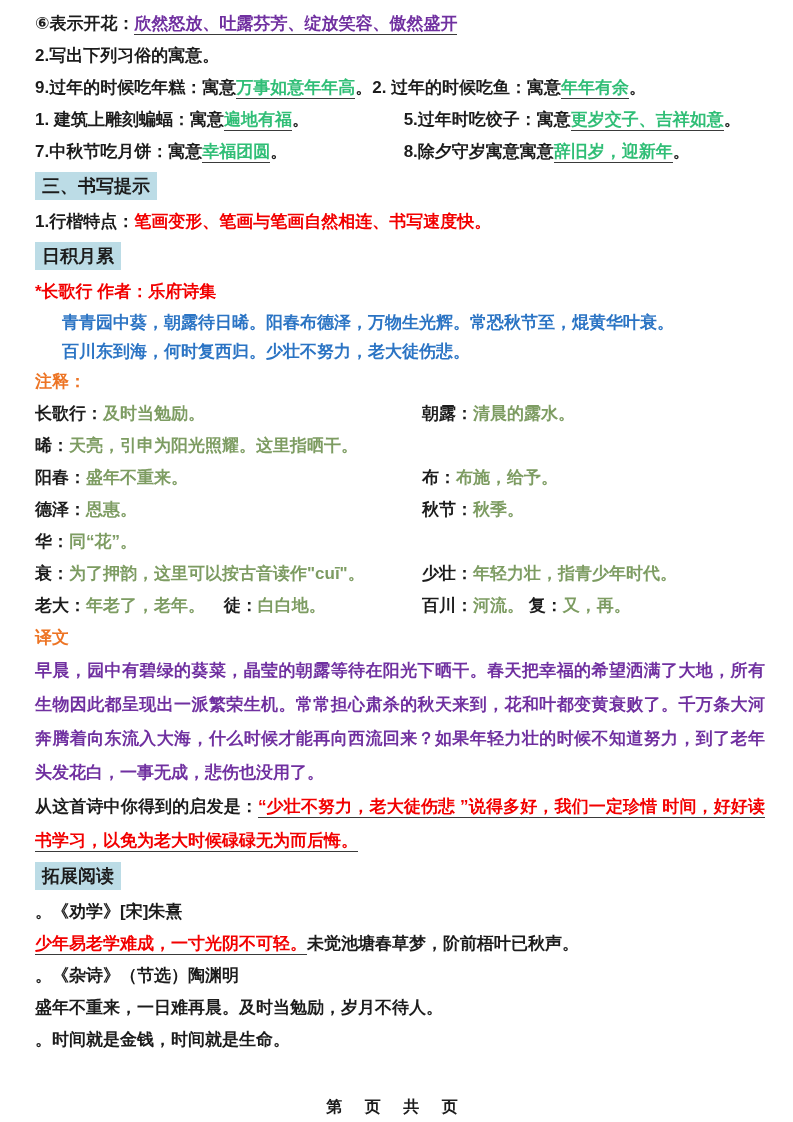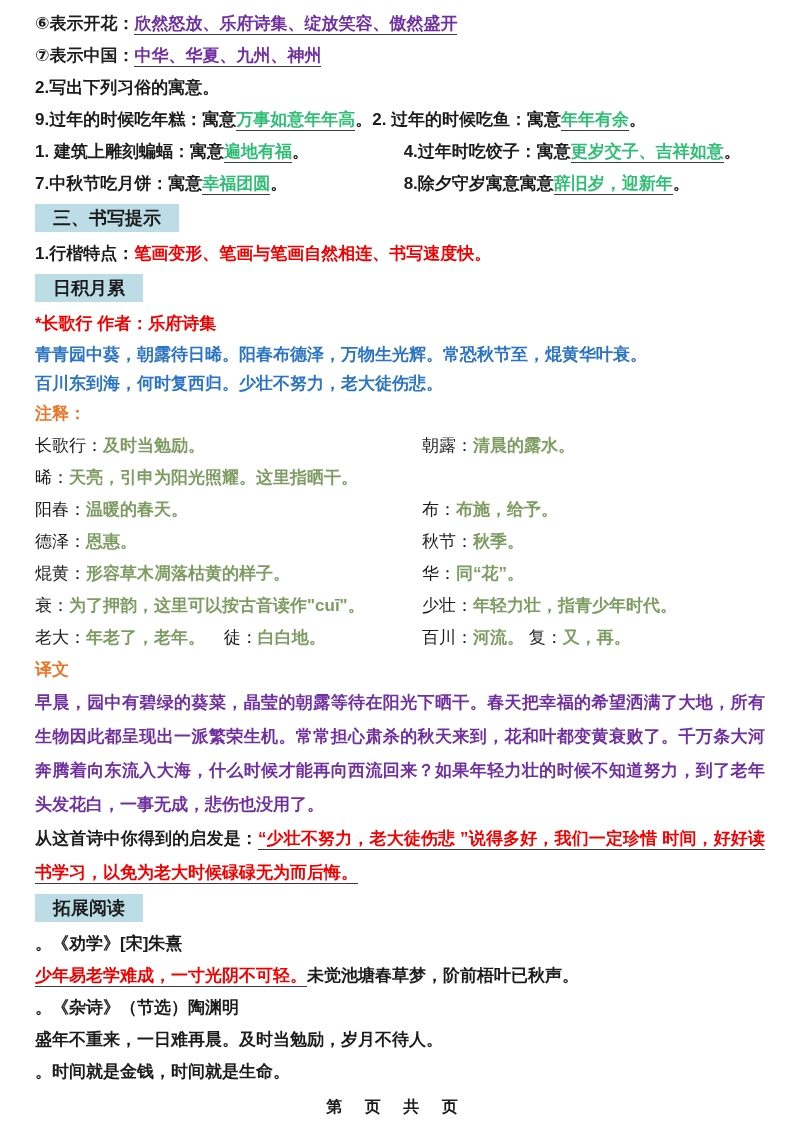--- a/index.html
+++ b/index.html
@@ -18,55 +18,52 @@
   .cols{display:flex;}
   .cols .cell{width:50.5%;}
   .cols .cell:last-child{width:49.5%;}
   .nrow{display:flex;line-height:32px;}
   .nrow .ncell-l{width:53%;padding-right:8px;box-sizing:border-box;}
   .nrow .ncell-r{width:47%;}
   .u{border-bottom:1.4px solid #3a3a3a;padding-bottom:1px;}
   .purple{color:var(--purple);}
   .green{color:var(--answer-green);}
   .olive{color:var(--note-green);}
-  .blue{color:var(--poem-blue);}
+  .blue{color:var(--poem-blue);margin-left:27px;}
   .orange{color:var(--orange);}
   .red{color:var(--red);}
-  .term{font-weight:400;color:var(--ink);}
+  .term{font-weight:700;color:var(--ink);}
   .pair{margin-right:14px;}
-  .hl{background:var(--highlight-blue);display:inline-block;padding:2px 18px;font-size:18px;line-height:24px;}
+  .hl{background:var(--highlight-blue);display:inline-block;padding:2px 7px;font-size:18px;line-height:24px;}
   .hline{line-height:38px;}
   .poem{line-height:29px;}
   .para{line-height:34px;text-align:justify;}
   .footer{
     position:absolute;left:0;bottom:4px;width:100%;text-align:center;
     letter-spacing:9px;font-size:16px;line-height:22px;
   }
 </style>
 </head>
 <body>
 
 <div class="page">
 
   <div class="line">
-    <span>⑥表示开花：</span><span class="purple u">欣然怒放、乐府诗集、绽放笑容、傲然盛开</span>
-  </div>
-  <div class="line">
-    <span>⑦表示中国：</span><span class="purple u">中华、华夏、九州、神州 </span>
+    <span>⑥表示开花：</span><span class="purple u">欣然怒放、吐露芬芳、绽放笑容、傲然盛开</span>
   </div>
 
   <div class="line">2.写出下列习俗的寓意。</div>
 
   <div class="line">
     <span><span>9.过年的时候吃年糕：寓意</span><span class="green u">万事如意年年高</span><span>。</span></span><span><span>2. 过年的时候吃鱼：寓意</span><span class="green u">年年有余</span><span>。</span></span>
   </div>
 
   <div class="line cols">
     <div class="cell"><span>1. 建筑上雕刻蝙蝠：寓意</span><span class="green u">遍地有福</span><span>。</span></div>
-    <div class="cell"><span>4.过年时吃饺子：寓意</span><span class="green u">更岁交子、吉祥如意</span><span>。</span></div>
+    <div class="cell"><span>5.过年时吃饺子：寓意</span><span class="green u">更岁交子、吉祥如意</span><span>。</span></div>
   </div>
 
 
   <div class="line cols">
     <div class="cell"><span>7.中秋节吃月饼：寓意</span><span class="green u">幸福团圆</span><span>。</span></div>
     <div class="cell"><span>8.除夕守岁寓意寓意</span><span class="green u">辞旧岁，迎新年</span><span>。</span></div>
   </div>
 
   <div class="line hline">
     <span class="hl">三、书写提示</span>
@@ -85,29 +82,28 @@
   <div class="line orange">注释：</div>
 
   <div class="nrow">
     <div class="ncell-l"><span class="pair"><span class="term">长歌行：</span><span class="olive">及时当勉励。</span></span></div>
     <div class="ncell-r"><span class="pair"><span class="term">朝露：</span><span class="olive">清晨的露水。</span></span></div>
   </div>
   <div class="nrow">
     <div class="ncell-l" style="width:100%;"><span class="pair"><span class="term">晞：</span><span class="olive">天亮，引申为阳光照耀。这里指晒干。</span></span></div>
   </div>
   <div class="nrow">
-    <div class="ncell-l"><span class="pair"><span class="term">阳春：</span><span class="olive">温暖的春天。</span></span></div>
+    <div class="ncell-l"><span class="pair"><span class="term">阳春：</span><span class="olive">盛年不重来。</span></span></div>
     <div class="ncell-r"><span class="pair"><span class="term">布：</span><span class="olive">布施，给予。</span></span></div>
   </div>
   <div class="nrow">
     <div class="ncell-l"><span class="pair"><span class="term">德泽：</span><span class="olive">恩惠。</span></span></div>
     <div class="ncell-r"><span class="pair"><span class="term">秋节：</span><span class="olive">秋季。</span></span></div>
   </div>
   <div class="nrow">
-    <div class="ncell-l"><span class="pair"><span class="term">焜黄：</span><span class="olive">形容草木凋落枯黄的样子。</span></span></div>
     <div class="ncell-r"><span class="pair"><span class="term">华：</span><span class="olive">同“花”。</span></span></div>
   </div>
   <div class="nrow">
     <div class="ncell-l"><span class="pair"><span class="term">衰：</span><span class="olive">为了押韵，这里可以按古音读作"cuī"。</span></span></div>
     <div class="ncell-r"><span class="pair"><span class="term">少壮：</span><span class="olive">年轻力壮，指青少年时代。</span></span></div>
   </div>
   <div class="nrow">
     <div class="ncell-l">
       <span class="pair"><span class="term">老大：</span><span class="olive">年老了，老年。</span></span>
       <span class="pair"><span class="term">徒：</span><span class="olive">白白地。</span></span>

